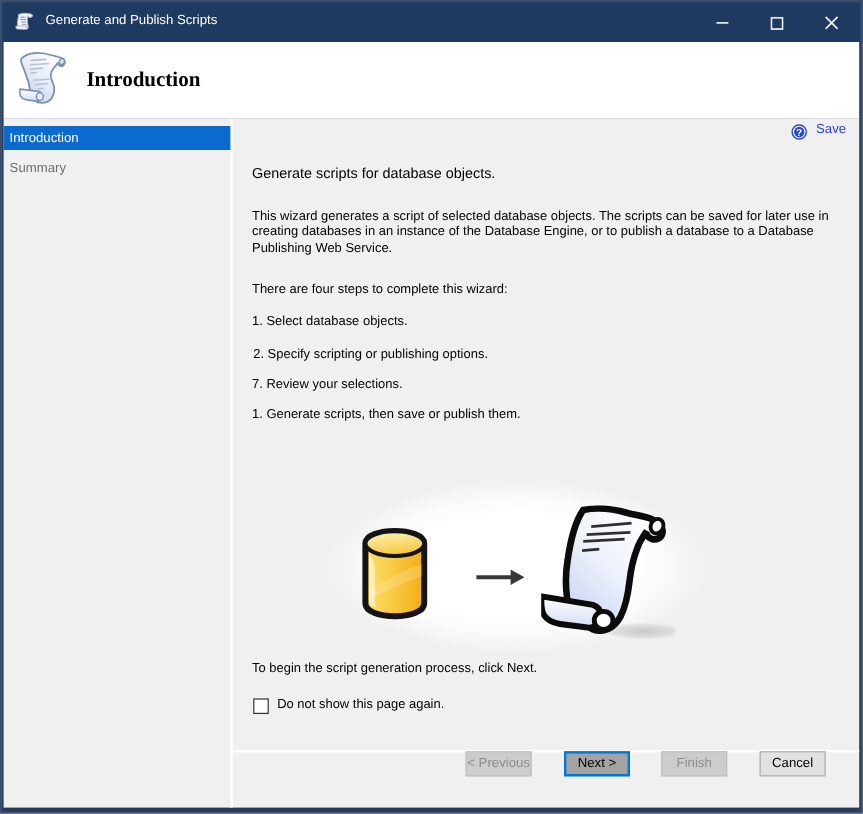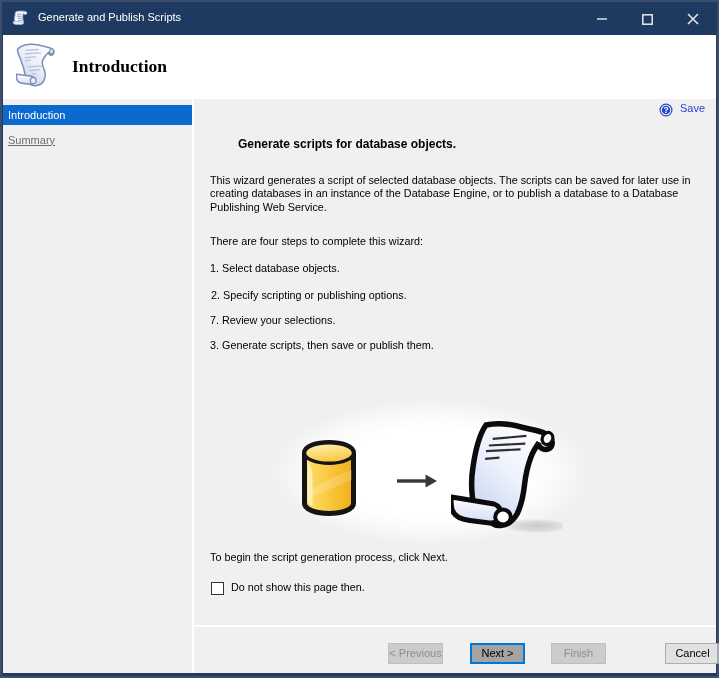--- a/index.html
+++ b/index.html
@@ -15,33 +15,33 @@
 #hsep { position:absolute; left:194px; top:625px; width:522px; height:2px; background:#ffffff; }
 
 .wbtn { position:absolute; top:0; }
 
 #hdrtitle { position:absolute; left:72px; top:55.5px; font-family:"Liberation Serif", serif; font-size:17.5px; font-weight:bold; color:#000; }
 
 #nav { position:absolute; left:3px; top:102px; width:189px; font-size:11px; }
 #nav .row { height:25px; display:flex; align-items:center; padding-left:5px; }
 #nav .sel { background:#0a6ace; color:#ffffff; height:20px; margin:2.5px 0; }
 #nav .link { color:#2646c9; }
-#nav .dis { color:#6d6d6d;text-decoration:underline; }
+#nav .dis { color:#6d6d6d; }
 
 .ctext { position:absolute; font-size:10.8px; color:#000000; }
 #help { position:absolute; left:658px; top:102px; width:50px; height:16px; }
 #helptext { position:absolute; left:680px; top:102px; font-size:11px; color:#2c3fd1; }
 
 #gfxbg { position:absolute; left:272px; top:399px; width:318px; height:146px;
   background:radial-gradient(ellipse 159px 73px at 50% 50%, #ffffff 60%, #fafafa 78%, #f0f0f0 100%); }
 
 #cb { position:absolute; left:211px; top:582px; width:13px; height:13px; background:#ffffff; border:1px solid #333333; }
 #cblabel { position:absolute; left:231px; top:581px; font-size:10.8px; color:#000; }
 
-.btn { position:absolute; top:643px; width:55px; height:21px; font-size:11px; text-align:center; line-height:19px; }
+.btn { position:absolute; top:626px; width:55px; height:21px; font-size:11px; text-align:center; line-height:19px; }
 .btn-norm { background:#e1e1e1; border:1px solid #adadad; color:#000; }
 .btn-dis  { background:#cccccc; border:1px solid #bfbfbf; color:#8d8d8d; }
 .btn-def  { background:#a3a3a3; border:2px solid #0078d7; color:#000; line-height:17px; }
 #frame { position:absolute; left:0; top:0; width:719px; height:678px; border:2px solid rgba(90,103,128,0.45); pointer-events:none; }
 </style>
 </head>
 <body>
 
 <div id="titlebar"></div>
 <div id="titletext">Generate and Publish Scripts</div>
@@ -106,27 +106,27 @@
   <div class="row dis">Summary</div>
 </div>
 
 <svg id="help" width="50" height="16" viewBox="0 0 50 16">
   <circle cx="8" cy="8" r="5.9" fill="#ffffff" stroke="#2946c8" stroke-width="1.2"></circle>
   <circle cx="8" cy="8" r="4.3" fill="#2946c8"></circle>
   <text x="8" y="11.2" text-anchor="middle" font-family="Liberation Sans" font-size="8.5" font-weight="bold" fill="#ffffff">?</text>
 </svg>
 <div id="helptext">Save</div>
 
-<div class="ctext" style="left:210px; top:137px; font-weight:bold; font-size:12px;margin-left:28px;">Generate scripts for database objects.</div>
+<div class="ctext" style="left:210px; top:137px; font-weight:normal; font-size:12px;">Generate scripts for database objects.</div>
 <div class="ctext" style="left:210px; top:173.5px; line-height:13.8px;">This wizard generates a script of selected database objects. The scripts can be saved for later use in<br>creating databases in an instance of the Database Engine, or to publish a database to a Database<br>Publishing Web Service.</div>
 <div class="ctext" style="left:210px; top:235px;">There are four steps to complete this wizard:</div>
 <div class="ctext" style="left:210px; top:262px;">1. Select database objects.</div>
 <div class="ctext" style="left:211px; top:289px;">2. Specify scripting or publishing options.</div>
 <div class="ctext" style="left:210px; top:314px;">7. Review your selections.</div>
-<div class="ctext" style="left:210px; top:339px;">3. Generate scripts, then save or publish them.</div>
+<div class="ctext" style="left:210px; top:339px;">1. Generate scripts, then save or publish them.</div>
 
 <div id="gfxbg"></div>
 <svg class="abs" style="left:301px; top:438px;" width="56" height="80" viewBox="0 0 56 80">
   <defs>
     <linearGradient id="cyl" x1="0" y1="0" x2="1" y2="0">
       <stop offset="0" stop-color="#fbe06a"></stop>
         <stop offset="0.35" stop-color="#fbcf4e"></stop>
         <stop offset="1" stop-color="#f3ae14"></stop>
     </linearGradient>
     <linearGradient id="cyltop" x1="0" y1="0" x2="0.3" y2="1">
@@ -169,20 +169,20 @@
   <g stroke="#2f2f2f" stroke-width="2.2">
     <path d="M41.7,17.8 L75.3,14.9"></path>
       <path d="M37.9,24.5 L74.3,22.6"></path>
       <path d="M35,30.2 L69.5,28.3"></path>
       <path d="M34.1,37.9 L48.4,36.6"></path>
   </g>
 </svg>
 
 <div class="ctext" style="left:210px; top:551px;">To begin the script generation process, click Next.</div>
 <div id="cb"></div>
-<div id="cblabel">Do not show this page then.</div>
+<div id="cblabel">Do not show this page again.</div>
 
 <div class="btn btn-dis" style="left:388px;">&lt; Previous</div>
 <div class="btn btn-def" style="left:470px;">Next &gt;</div>
 <div class="btn btn-dis" style="left:551px;">Finish</div>
-<div class="btn btn-norm" style="left:633px;margin-left:32px;">Cancel</div>
+<div class="btn btn-norm" style="left:633px;">Cancel</div>
 
 <div id="frame"></div>
 
 </body></html>

